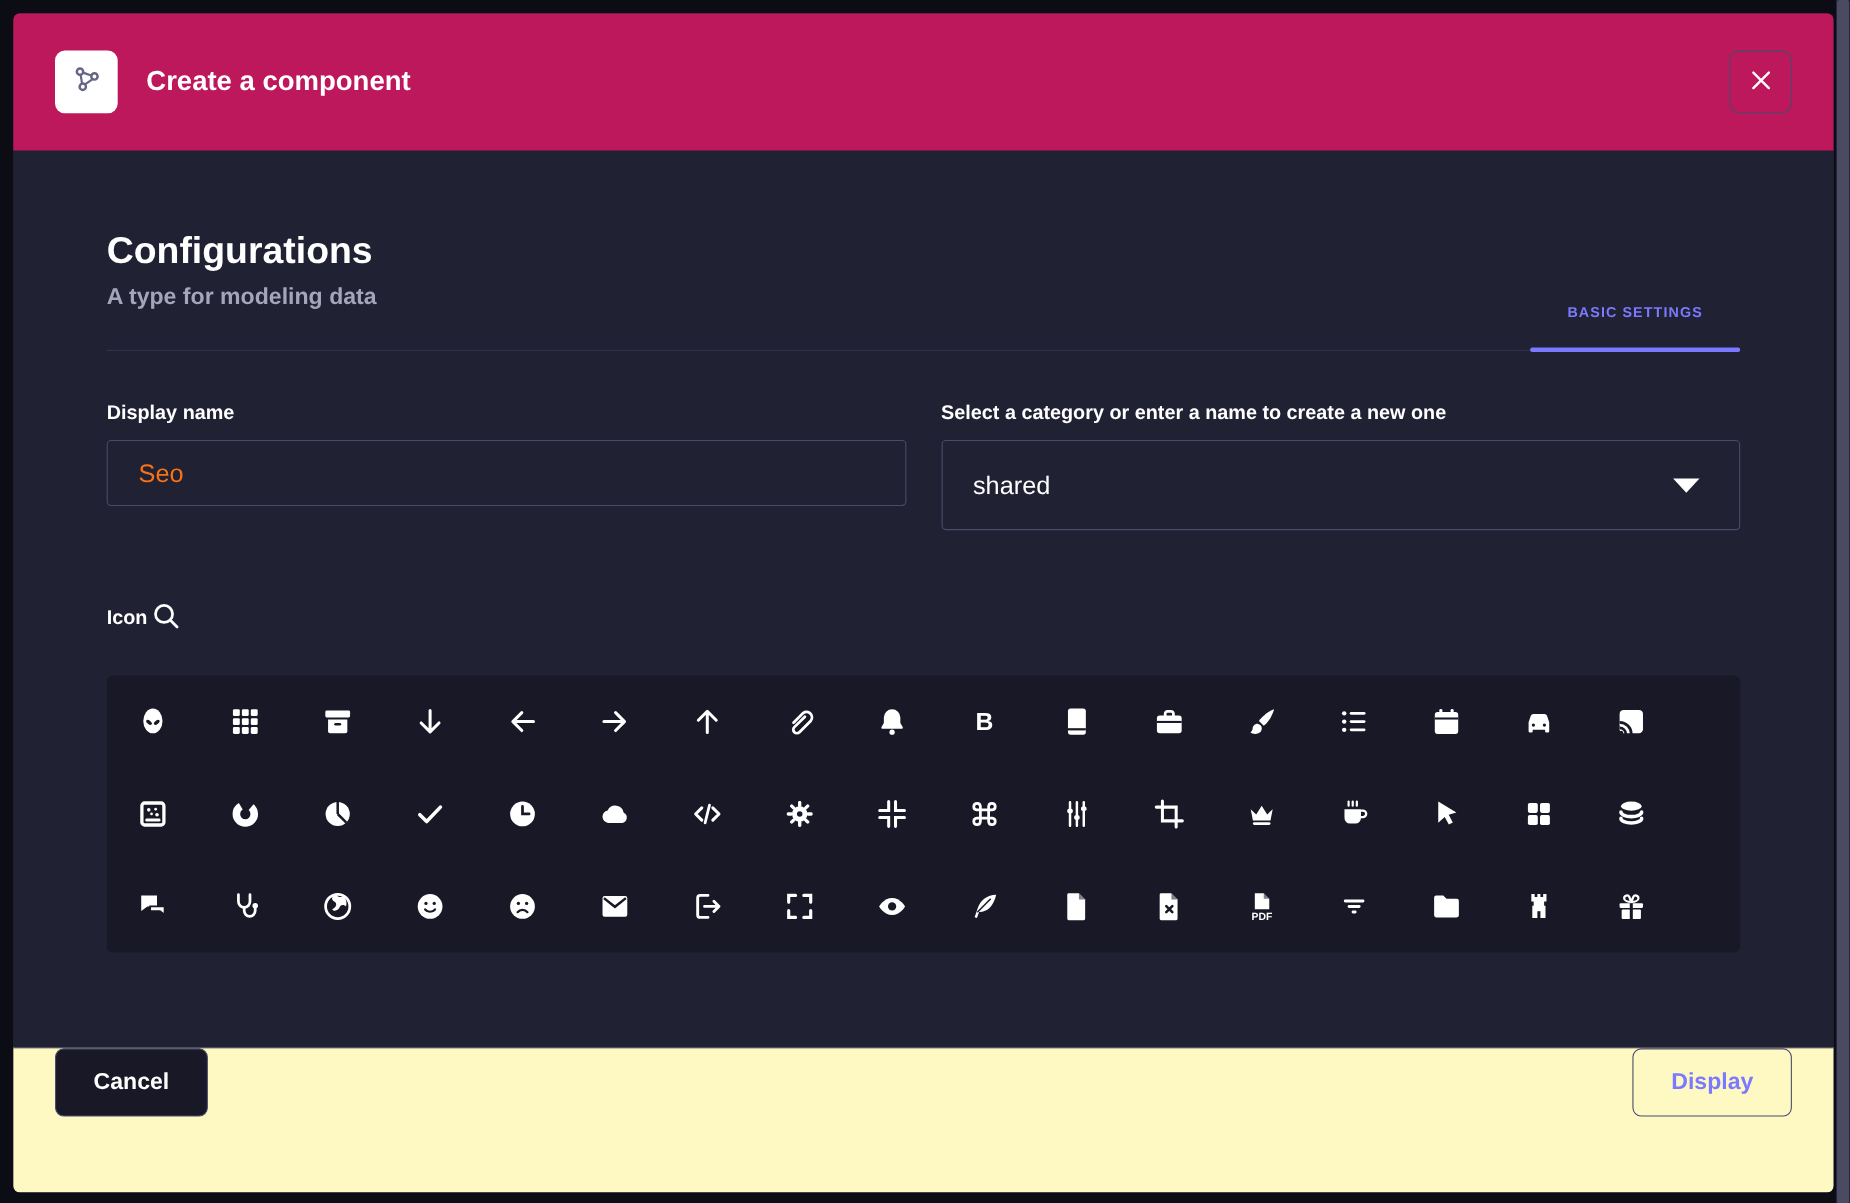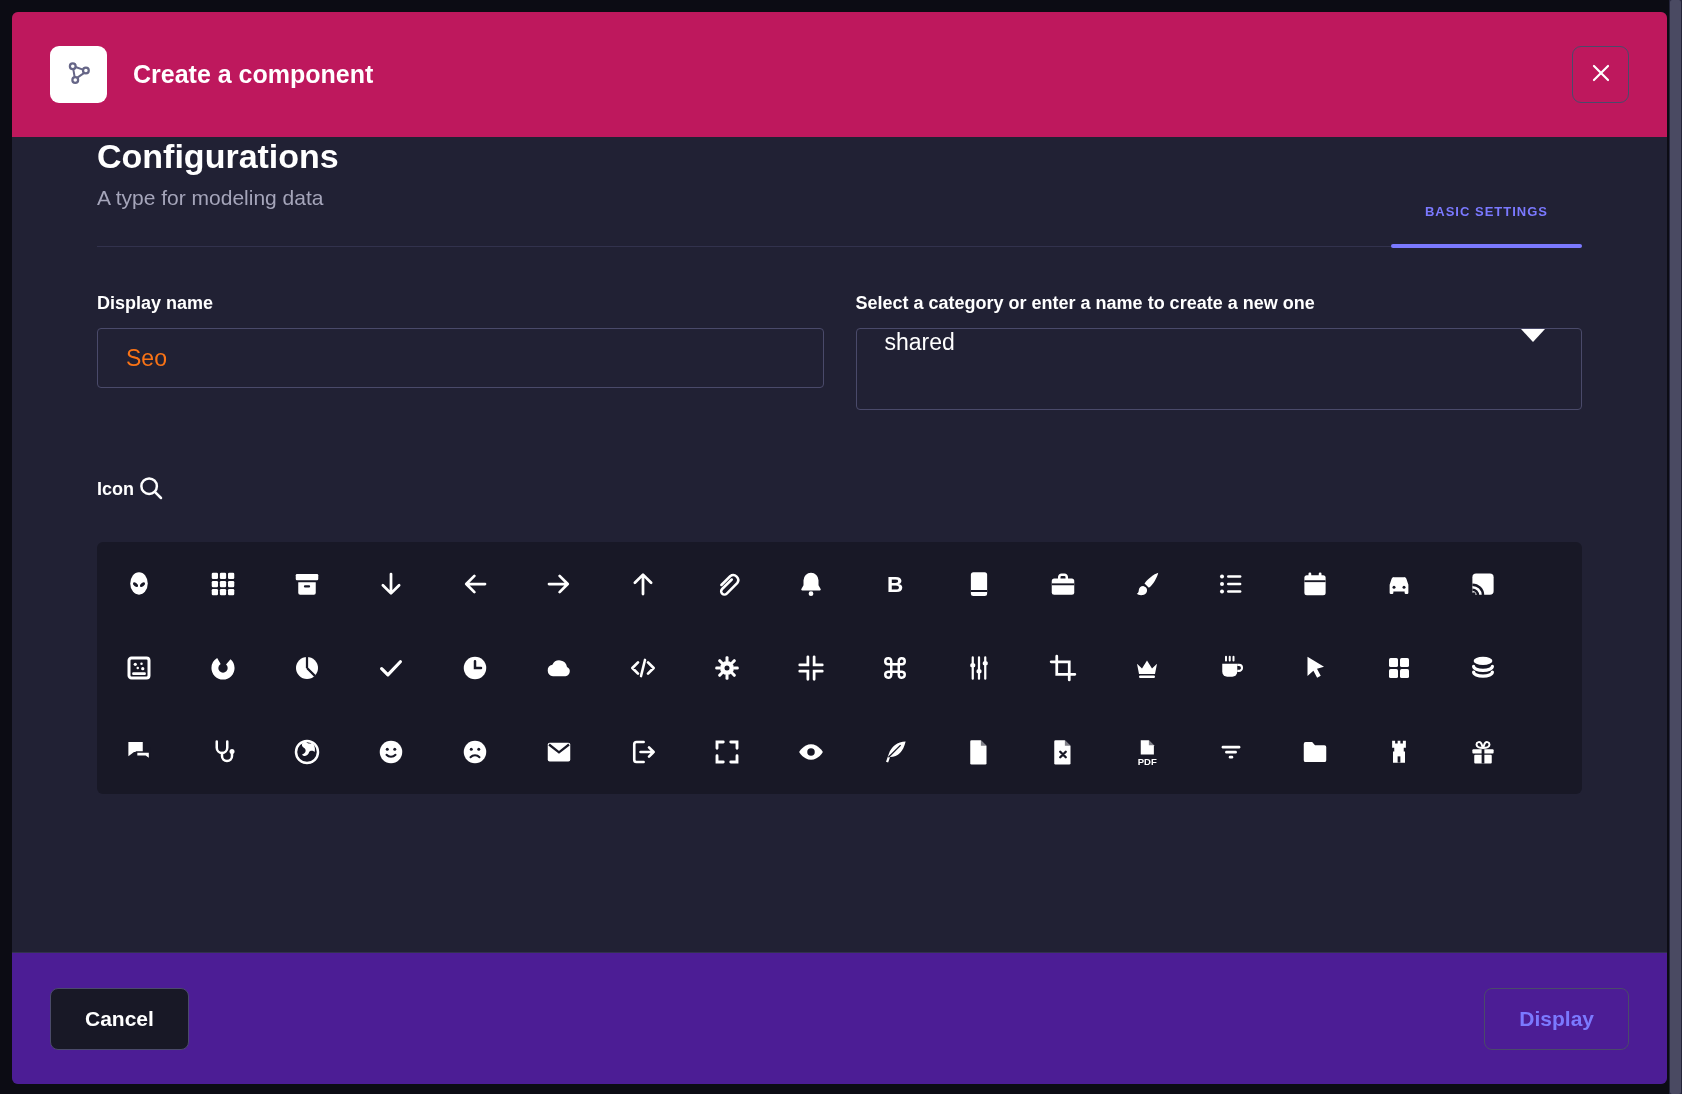--- a/index.html
+++ b/index.html
@@ -17,58 +17,58 @@
                      display:flex; align-items:center; justify-content:center; }
   .modal-title { font-size:25px; font-weight:bold; color:#ffffff; margin-left:26px; }
   .close-btn { margin-left:auto; width:57px; height:57px; background:transparent;
                border:1px solid #4a4a6a; border-radius:9px; cursor:pointer;
                display:flex; align-items:center; justify-content:center; }
 
   
   .modal-body { flex:1 1 auto; background:#212134; padding:0 85px; }
 
   .section-head { display:flex; justify-content:space-between; align-items:flex-end;
-                  border-bottom:1px solid #32324d; }
+                  padding-top:72px; border-bottom:1px solid #32324d; }
   .section-titles { padding-bottom:36px; }
   .section-title { font-size:34px; font-weight:bold; color:#ffffff; }
-  .section-subtitle { font-size:21px; color:#a5a5ba; margin-top:10px; }
+  .section-subtitle { font-size:21px; color:#a5a5ba; margin-top:10px;font-weight:bold; }
 
   .tabs { display:flex; }
   .tab { padding:0 34px 27px 34px; font-size:13px; font-weight:bold; letter-spacing:1px;
          color:#a5a5ba; position:relative; cursor:pointer; white-space:nowrap; }
   .tab.active { color:#7b79ff; }
   .tab.active::after { content:''; position:absolute; left:0; right:0; bottom:-2px;
                        height:4px; background:#7b79ff; border-radius:2px; }
 
   .fields-row { display:flex; gap:32px; margin-top:46px; }
   .field { flex:1 1 0; min-width:0; }
   .field-label { display:block; font-size:18px; font-weight:bold; color:#ffffff; margin-bottom:14px; }
   .text-input { width:100%; height:60px; background:transparent; border:1px solid #4a4a6a;
                 border-radius:4px; color:#f97316; font-size:23px; padding:0 28px;
                 font-family:"Liberation Sans", sans-serif; outline:none; }
   .select-box { width:100%; height:82px; border:1px solid #4a4a6a; border-radius:4px;
-                display:flex; justify-content:space-between;
+                display:flex; align-items:center; justify-content:space-between;
                 padding:0 36px 0 28px; cursor:pointer; }
   .select-value { font-size:23px; color:#ffffff; }
   .caret-down { width:0; height:0; border-left:12px solid transparent;
                 border-right:12px solid transparent; border-top:13px solid #ffffff; }
 
   .icon-row-head { margin-top:62px; display:flex; align-items:center; }
   .search-btn { background:transparent; border:none; cursor:pointer; width:34px; height:34px;
                 display:flex; align-items:center; justify-content:center; }
 
   .icon-panel { margin-top:36px; height:252px; background:#181826; border-radius:6px;
                 display:flex; flex-wrap:wrap; align-content:flex-start; overflow:hidden; }
   .icon-cell { width:84px; height:84px; display:flex; align-items:center; justify-content:center;
                cursor:pointer; border-radius:4px; }
   .icon-cell svg { width:30px; height:30px; display:block; }
 
   
-  .modal-footer { height:132px; flex:0 0 auto; background:#4c1d95; border-top:1px solid #32324d;
-                  display:flex; align-items:center; justify-content:space-between; padding:0 38px; }
+  .modal-footer { height:132px; flex:0 0 auto; background:#fef9c3; border-top:1px solid #32324d;
+                  display:flex; align-items:flex-start; justify-content:space-between; padding:0 38px; }
   .btn { height:62px; padding:0 34px; border-radius:8px; font-size:21px; font-weight:bold;
          font-family:"Liberation Sans", sans-serif; cursor:pointer; }
   .btn-cancel { background:#181826; border:1px solid #4a4a6a; color:#ffffff; }
   .btn-continue { background:transparent; border:1px solid #4a4a6a; color:#7b79ff; }
 
   
   .page-scrollbar { position:absolute; right:0; top:0; width:13px; height:1094px;
                     background:#24243a; }
   .page-scrollbar .thumb { position:absolute; left:1px; right:1px; top:0; height:100%;
                            background:#4a4a62; border-radius:2px; }

